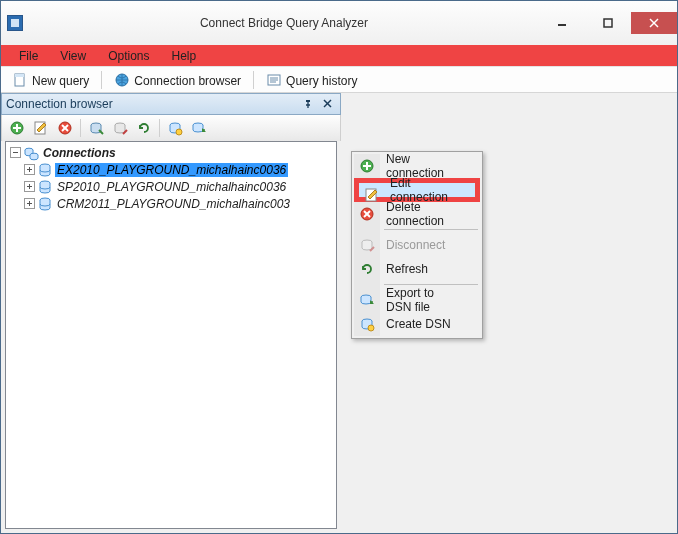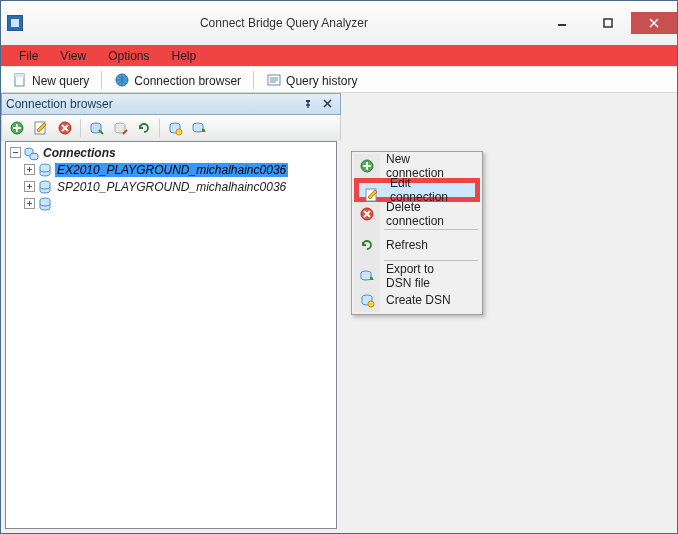--- a/index.html
+++ b/index.html
@@ -225,20 +225,21 @@
             </svg>
           <span class="node-label">SP2010_PLAYGROUND_michalhainc0036</span>
         </div>
         <div class="tree-row indent">
           <div class="expander plus"></div>
           <svg width="16" height="16">
               <ellipse cx="8" cy="4" rx="5" ry="2" fill="#cce5ff" stroke="#4a90d0"></ellipse>
               <path d="M3 4 V12 A5 2 0 0 0 13 12 V4" fill="#cce5ff" stroke="#4a90d0"></path>
               <path d="M3 8 A5 2 0 0 0 13 8" fill="none" stroke="#4a90d0"></path>
             </svg>
+          <span class="node-label">CRM2011_PLAYGROUND_michalhainc003</span>
         </div>
       </div>
     </div>
 
     <div class="right-area"></div>
 
     <div class="ctx-menu" style="left:302px; top:58px; width:132px;margin-left:48px;">
       <div class="ctx-gutter"></div>
 
       <div class="ctx-item">
@@ -266,20 +267,30 @@
               <circle cx="8" cy="8" r="6" fill="#e74c3c" stroke="#b03020"></circle>
               <line x1="5" y1="5" x2="11" y2="11" stroke="#fff" stroke-width="2"></line>
               <line x1="11" y1="5" x2="5" y2="11" stroke="#fff" stroke-width="2"></line>
             </svg>
         </span>
         <span>Delete connection</span>
       </div>
 
       <div class="ctx-sep"></div>
 
+      <div class="ctx-item disabled">
+        <span class="ctx-icon">
+          <svg width="16" height="16">
+              <ellipse cx="8" cy="5" rx="5" ry="2" fill="#eee" stroke="#bbb"></ellipse>
+              <path d="M3 5 V11 A5 2 0 0 0 13 11 V5" fill="#eee" stroke="#bbb"></path>
+              <line x1="11" y1="14" x2="15" y2="10" stroke="#d09090" stroke-width="2"></line>
+            </svg>
+        </span>
+        <span>Disconnect</span>
+      </div>
       <div class="ctx-item">
         <span class="ctx-icon">
           <svg width="16" height="16">
               <path d="M4 8 A4 4 0 1 1 8 12" fill="none" stroke="#2e7d32" stroke-width="1.8"></path>
               <path d="M4 5 L4 8 L7 8" fill="none" stroke="#2e7d32" stroke-width="1.8"></path>
             </svg>
         </span>
         <span>Refresh</span>
       </div>
 

